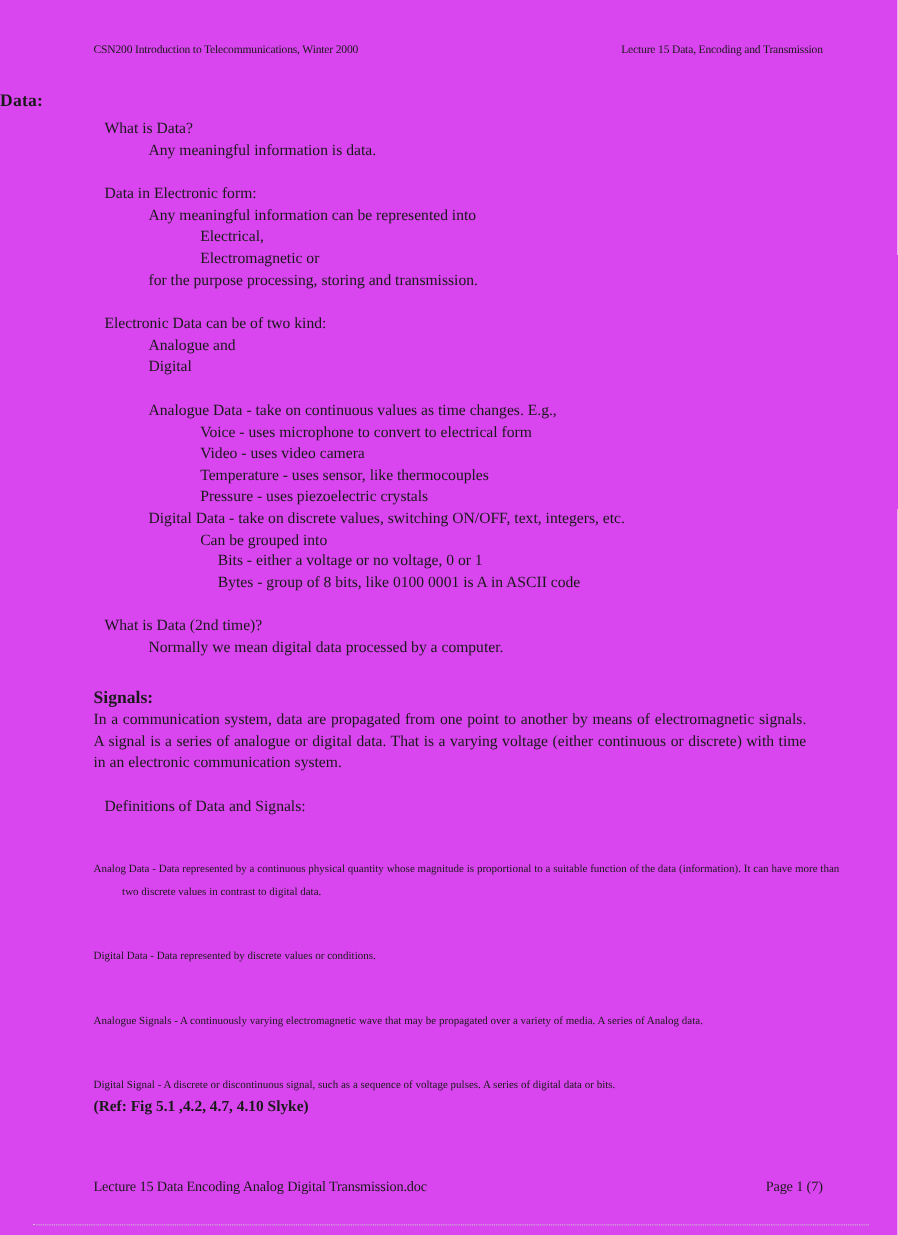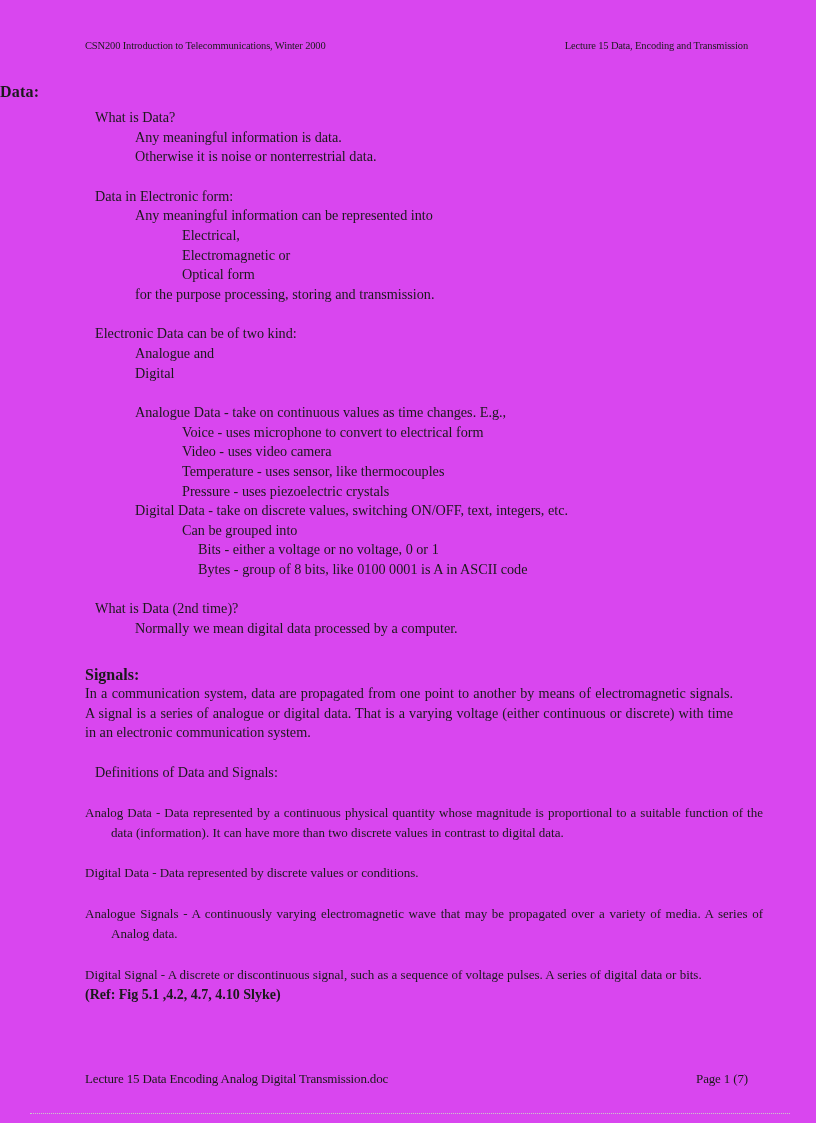--- a/index.html
+++ b/index.html
@@ -77,26 +77,27 @@
   }
 
   .para {
     font-size: 14.2px;
     line-height: 19.6px;
     text-align: justify;
     width: 648px;
   }
 
   .defn {
-    font-size: 13px;
+    font-size: 10px;
     line-height: 20.4px;
     width: 652px;
     padding-left: 26px;
     text-indent: -26px;
     text-align: justify;
+    margin-top: 18px;
   }
   .defn.noj { text-align: left; }
 
   .ref-line {
     font-size: 14px;
     line-height: 19.6px;
     font-weight: bold;
   }
 
   
@@ -131,31 +132,29 @@
     <span class="rh-right">Lecture 15  Data, Encoding and Transmission</span>
   </div>
 
   <div class="doc-title">Data:</div>
 
   <div class="content" style="top:108px;">
 
     <div class="block">
       <div class="line i0">What is Data?</div>
       <div class="line i1">Any meaningful   information   is data.</div>
-      <div class="line i1">Otherwise  it  is  noise  or  nonterrestrial   data.</div>
     </div>
 
     <div class="gap-md"></div>
 
     <div class="block">
       <div class="line i0">Data in Electronic   form:</div>
       <div class="line i1">Any meaningful   information   can be represented into</div>
       <div class="line i2">Electrical,</div>
       <div class="line i2">Electromagnetic    or</div>
-      <div class="line i2">Optical form</div>
       <div class="line i1">for the purpose processing,   storing  and transmission.</div>
     </div>
 
     <div class="gap-md"></div>
 
     <div class="block">
       <div class="line i0">Electronic   Data can be of two kind:</div>
       <div class="line i1">Analogue   and</div>
       <div class="line i1">Digital</div>
 

